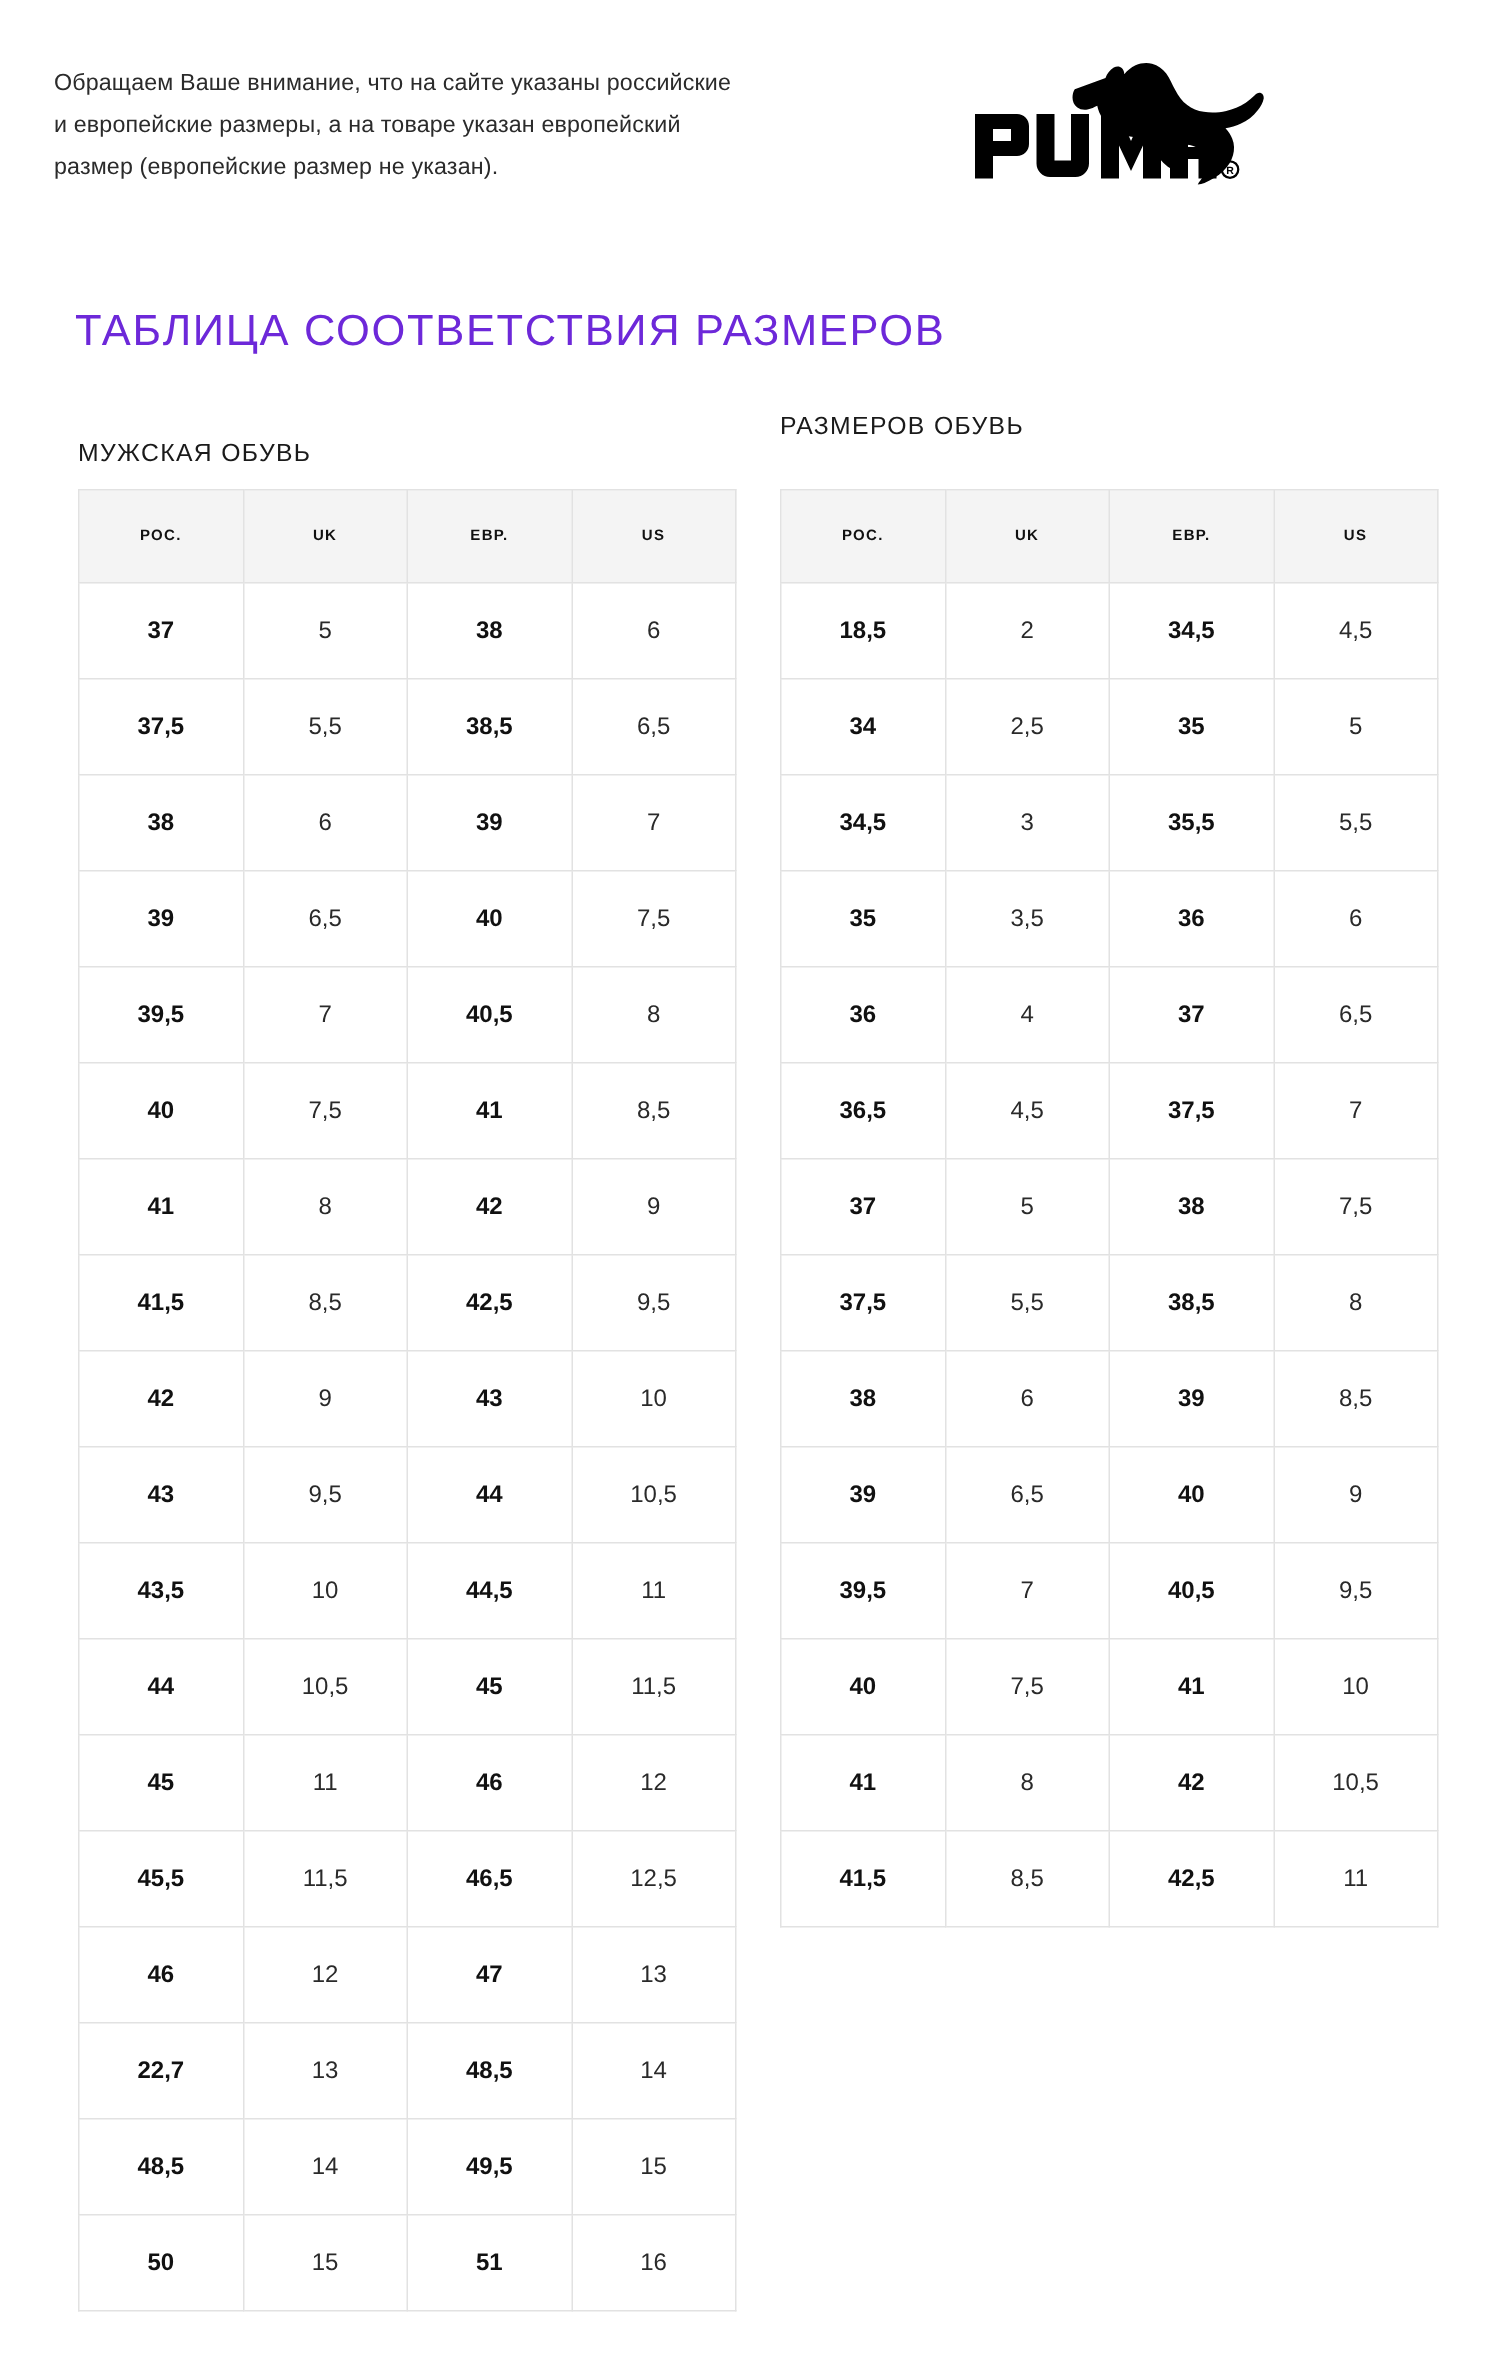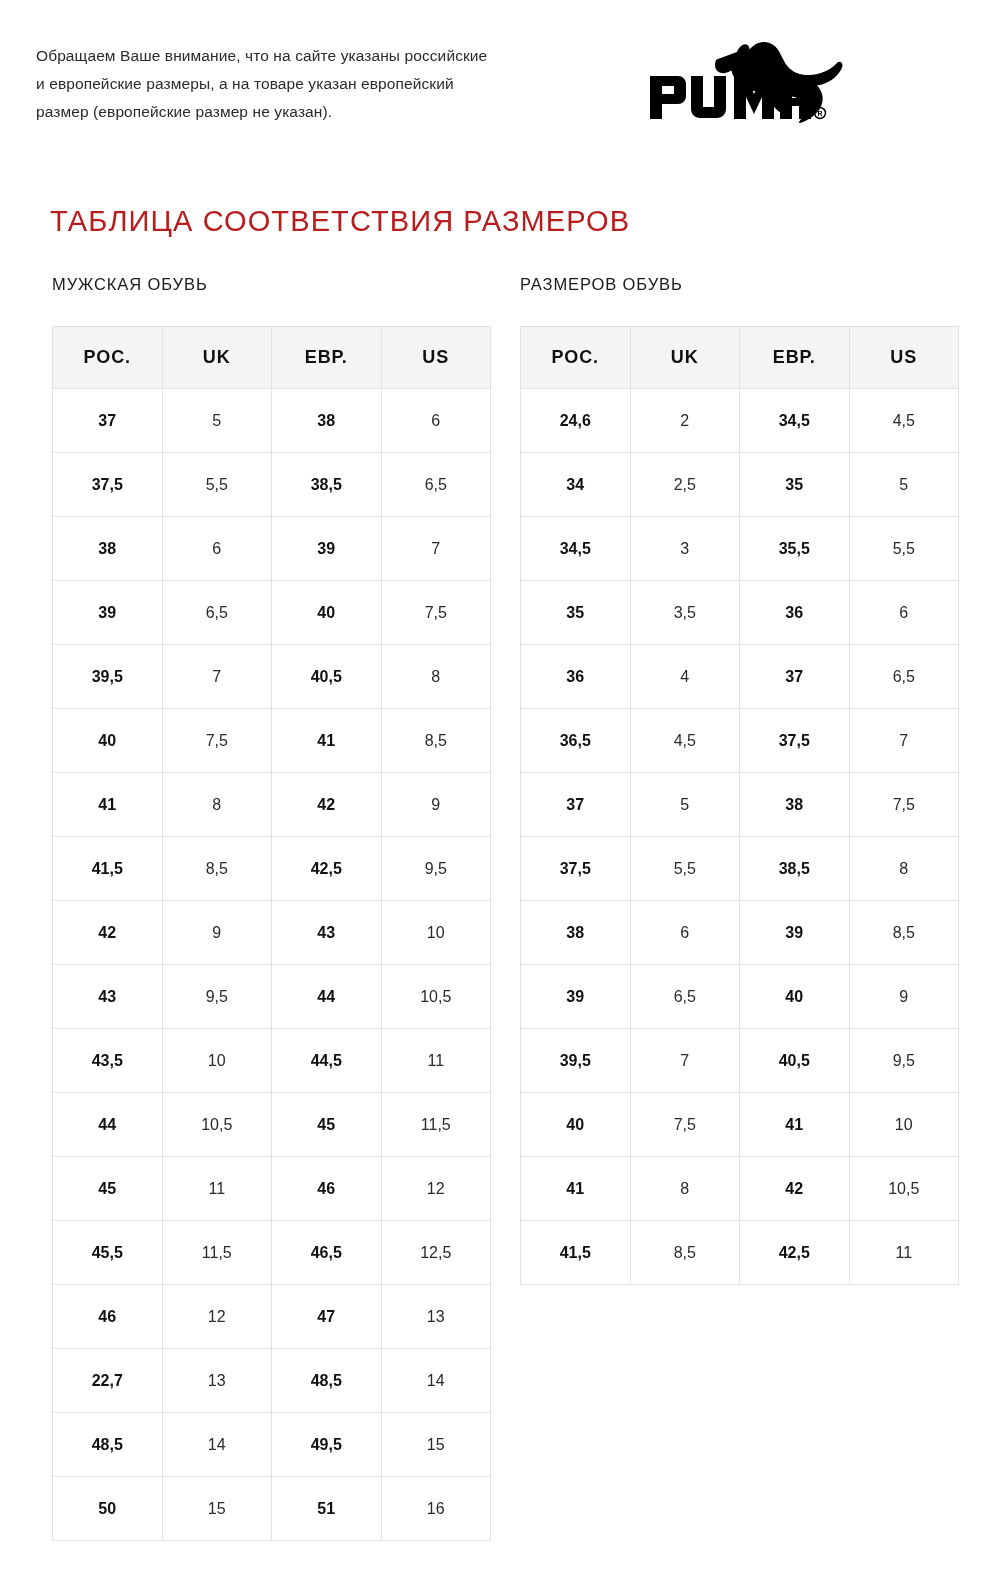--- a/index.html
+++ b/index.html
@@ -45,34 +45,34 @@
   .logo-svg { display: block; width: 215px; height: 110px; }
 
   
   .page-title {
     position: absolute;
     left: 50px;
     top: 205px;
     font-size: 29px;
     font-weight: 400;
     letter-spacing: 1.1px;
-    color: #b91c1c;
+    color: #6d28d9;
     white-space: nowrap;
   }
 
   .section-label {
     position: absolute;
     top: 275px;
     font-size: 16.5px;
     font-weight: 400;
     letter-spacing: 0.9px;
     color: #1a1a1a;
     white-space: nowrap;
   }
-  .section-label.men   { left: 52px; }
+  .section-label.men   { left: 52px; margin-top: 18px; }
   .section-label.women { left: 520px; }
 
   
   .size-table {
     position: absolute;
     top: 326px;
     border-collapse: collapse;
     width: 426px;
     table-layout: fixed;
   }
@@ -81,21 +81,21 @@
 
   .size-table th,
   .size-table td {
     border: 1px solid #e2e2e2;
     text-align: center;
     width: 106.5px;
   }
   .size-table th {
     background: #f4f4f4;
     height: 59px;
-    font-size: 18px;
+    font-size: 10px;
     font-weight: 700;
     letter-spacing: 0.9px;
     color: #111111;
   }
   .size-table td {
     height: 61px;
     background: #ffffff;
     font-size: 16px;
     color: #2a2a2a;
     font-weight: 400;
@@ -272,21 +272,21 @@
   <thead>
     <tr>
       <th>РОС.</th>
       <th>UK</th>
       <th>ЕВР.</th>
       <th>US</th>
     </tr>
   </thead>
   <tbody id="women-body">
       <tr>
-        <td class="primary">24,6</td>
+        <td class="primary">18,5</td>
         <td>2</td>
         <td class="primary">34,5</td>
         <td>4,5</td>
       </tr>
       <tr>
         <td class="primary">34</td>
         <td>2,5</td>
         <td class="primary">35</td>
         <td>5</td>
       </tr>

